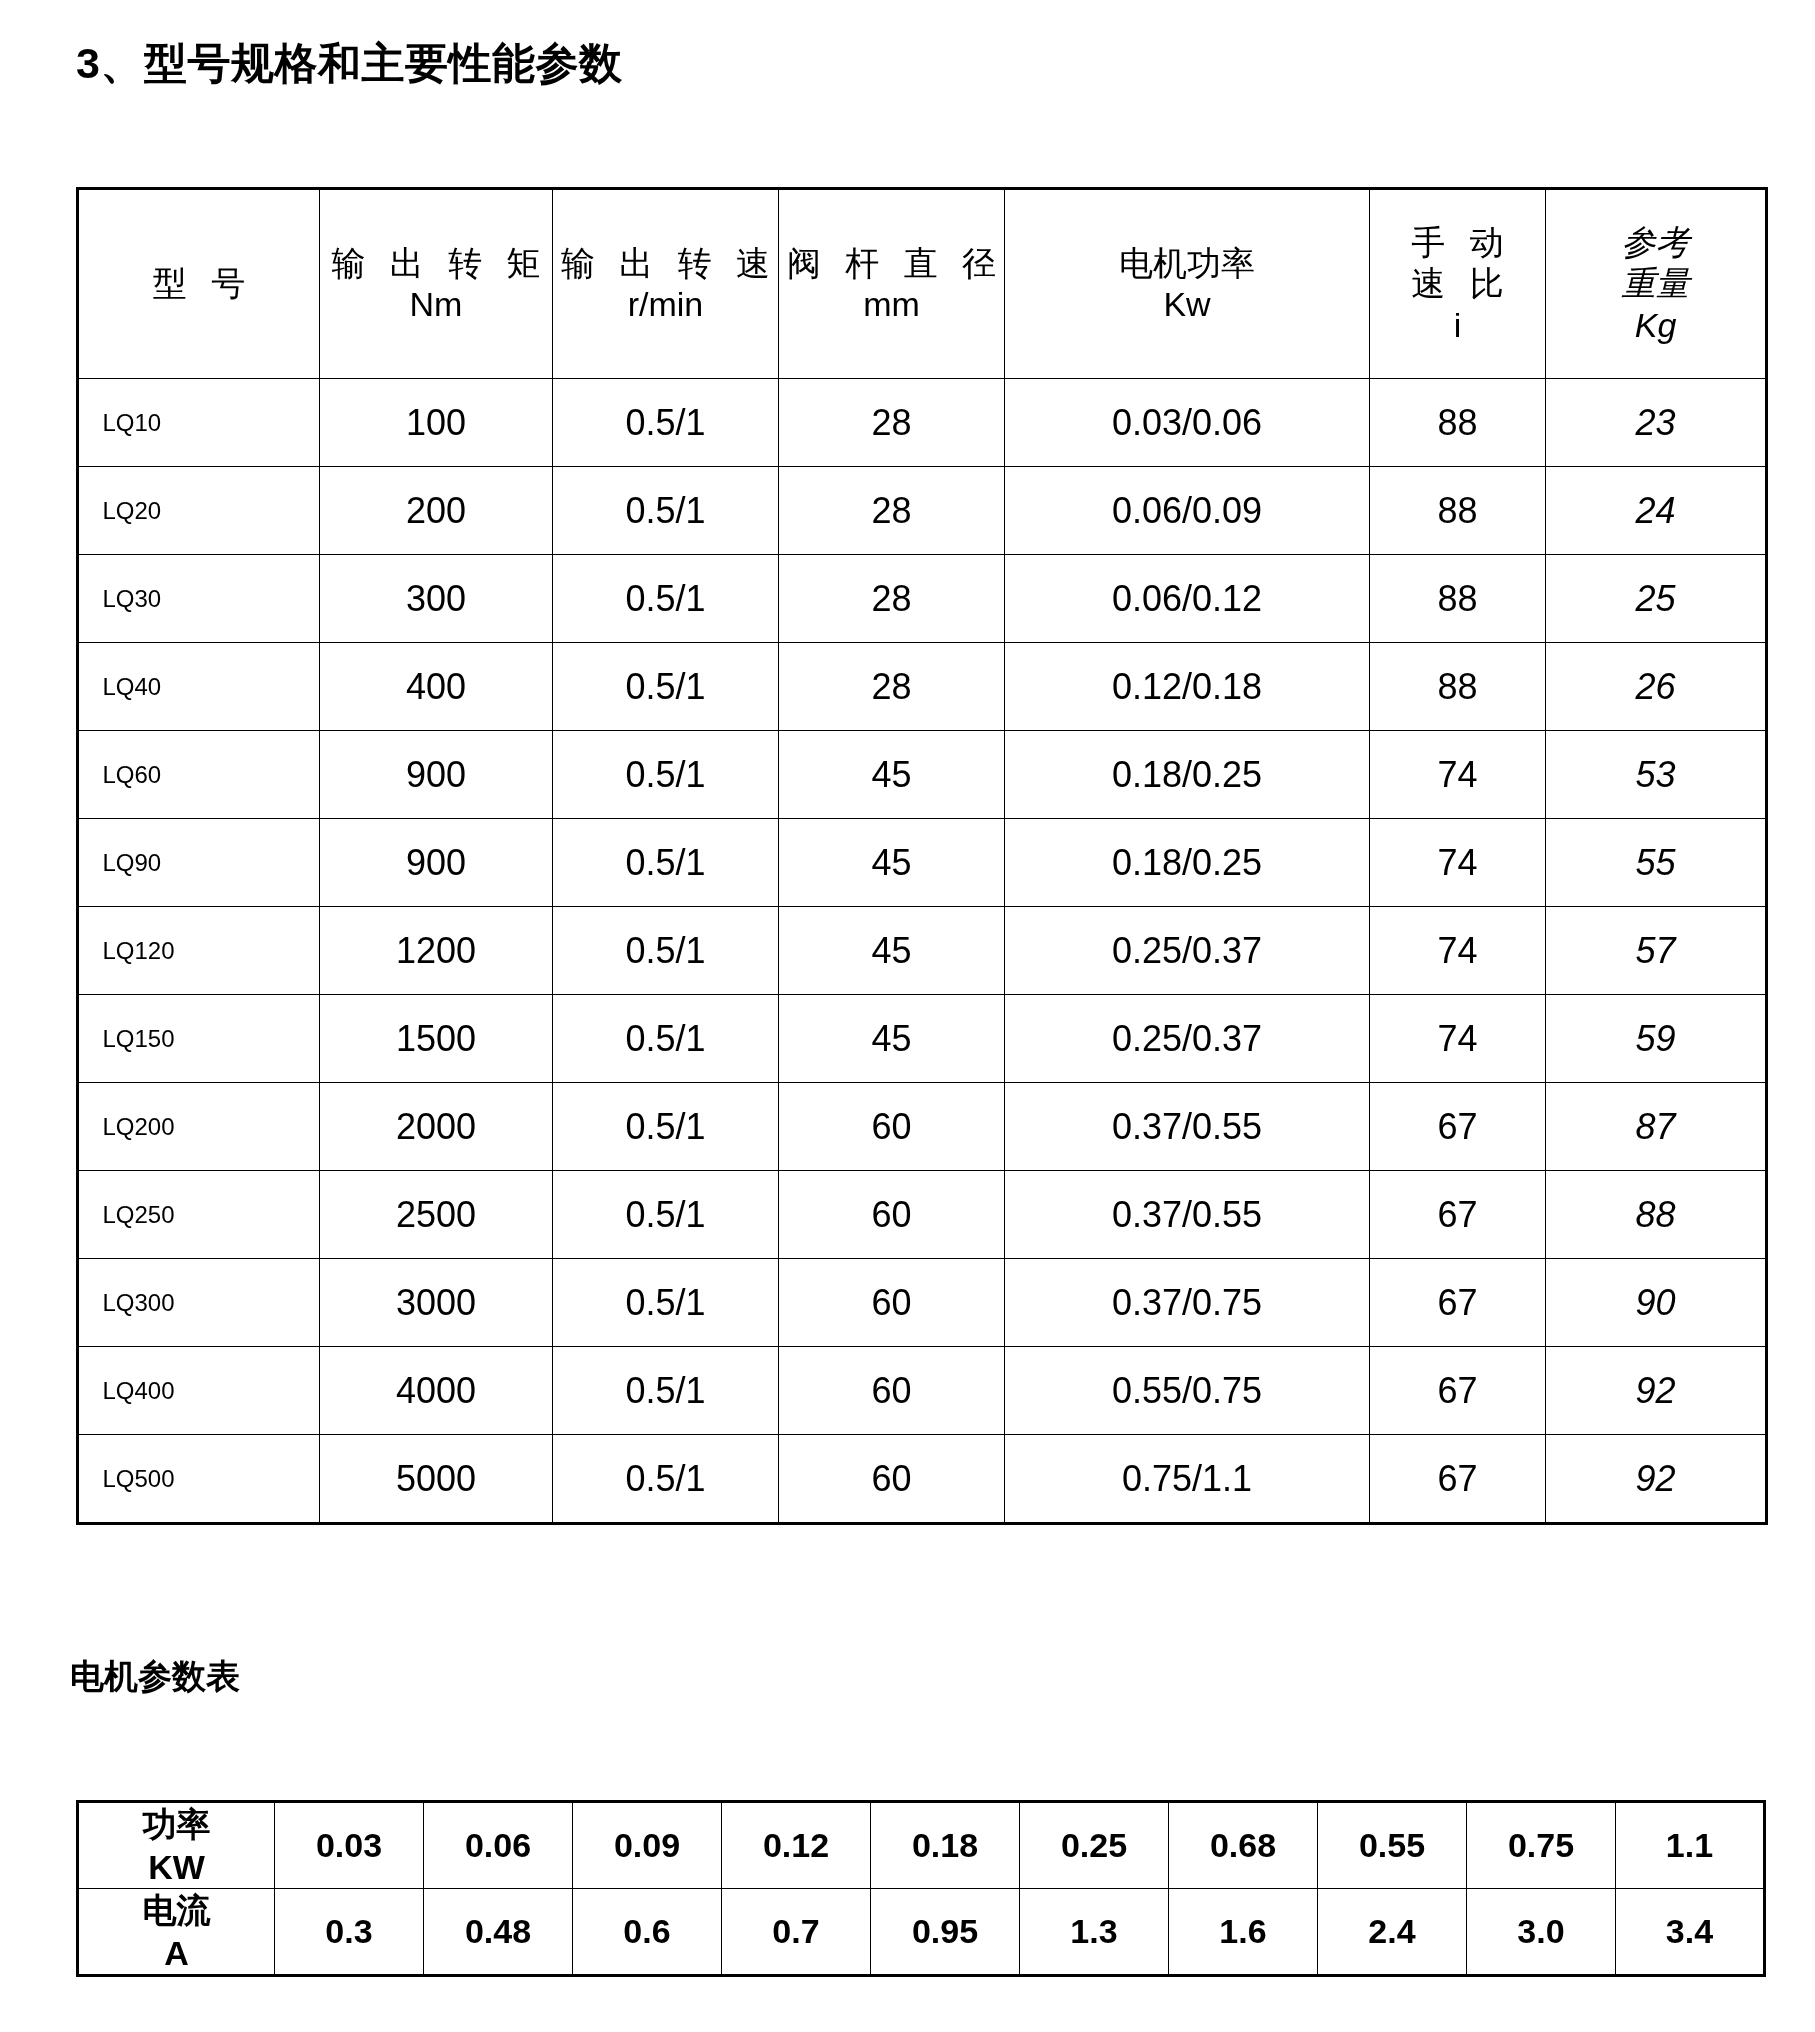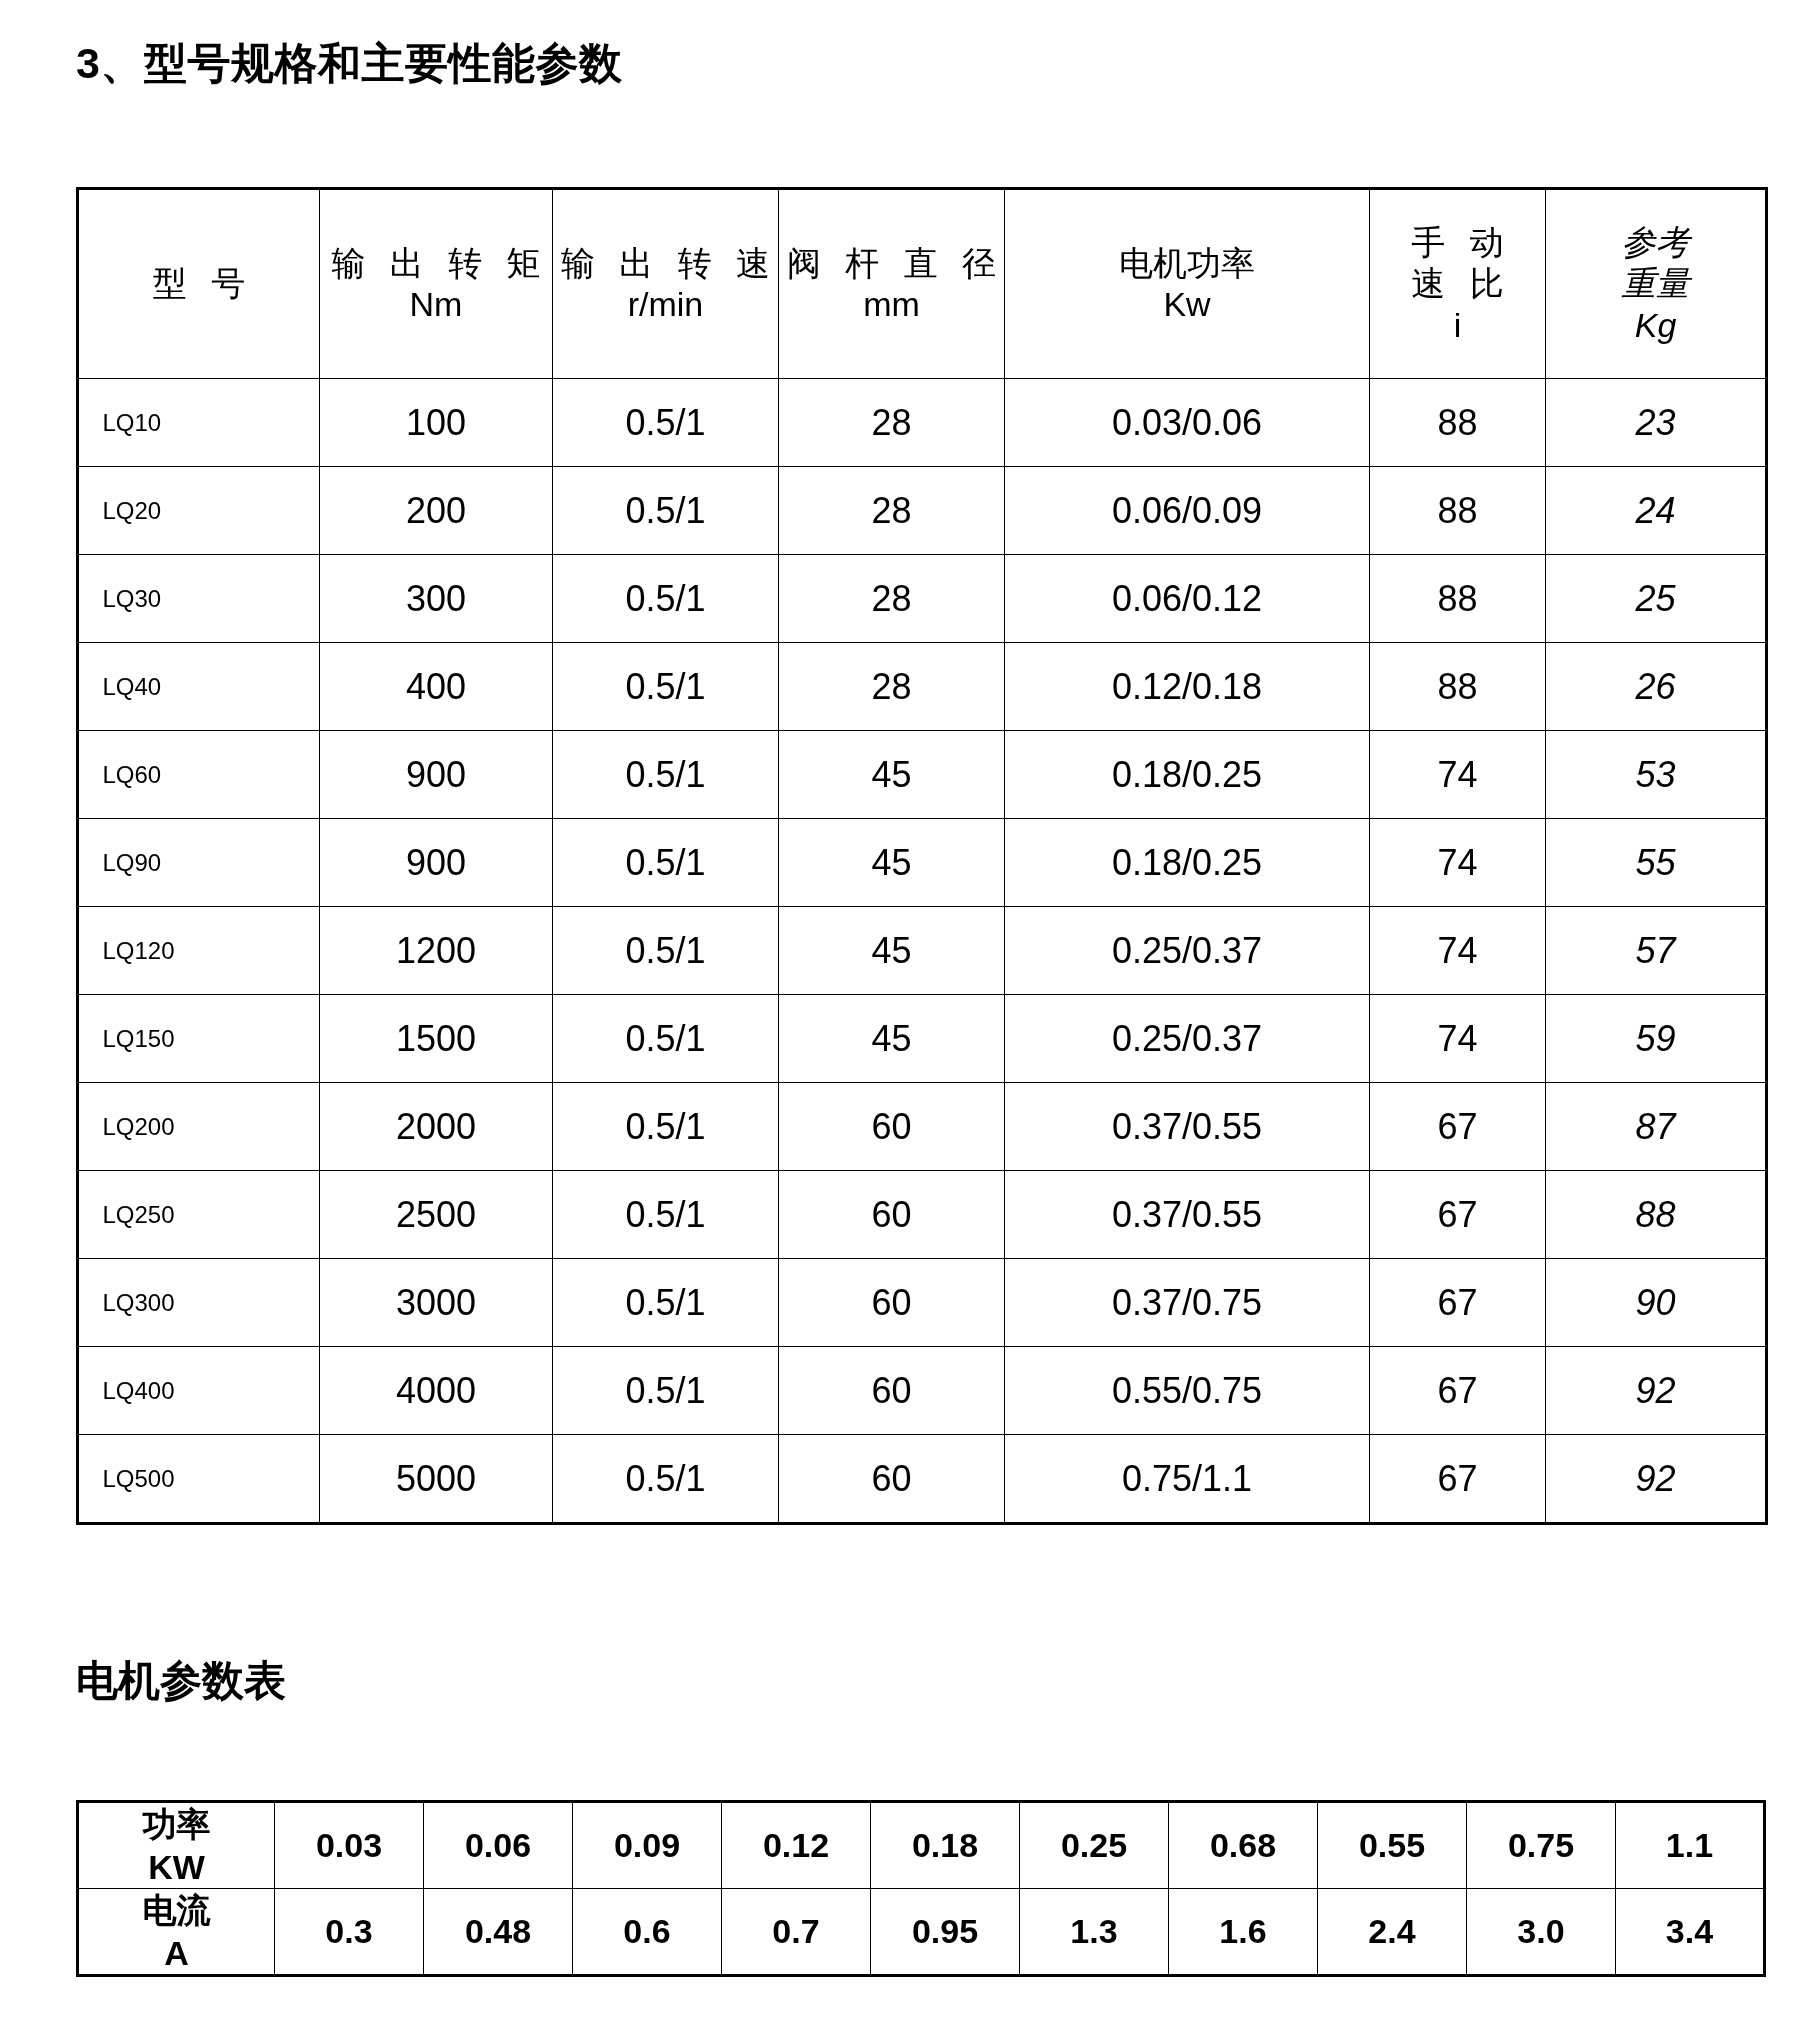--- a/index.html
+++ b/index.html
@@ -91,23 +91,23 @@
   col.c-torque  { width: 233px; }
   col.c-speed   { width: 226px; }
   col.c-stem    { width: 226px; }
   col.c-power   { width: 365px; }
   col.c-ratio   { width: 176px; }
   col.c-weight  { width: 221px; }
 
   
   .motor-title {
     position: absolute;
-    left: 42px;
+    left: 36px;
     top: 1658px;
-    font-size: 42px;
+    font-size: 34px;
     font-weight: bold;
     line-height: 1.1;
     white-space: nowrap;
   }
 
   
   .motor-table {
     position: absolute;
     left: 42px;
     top: 1800px;

